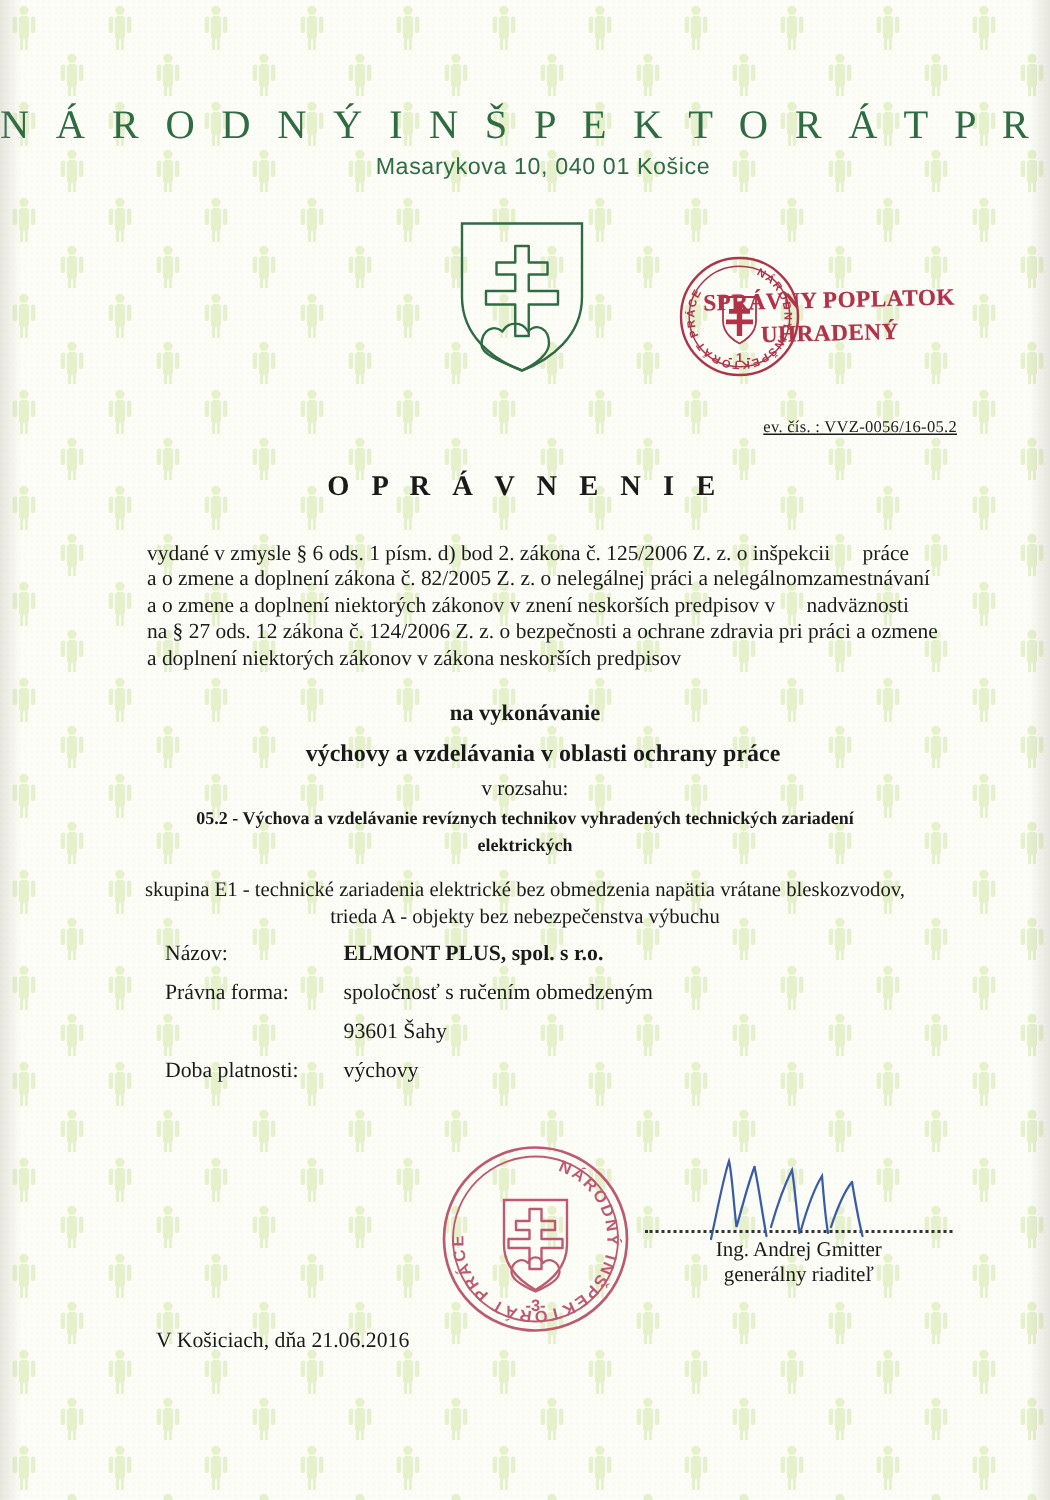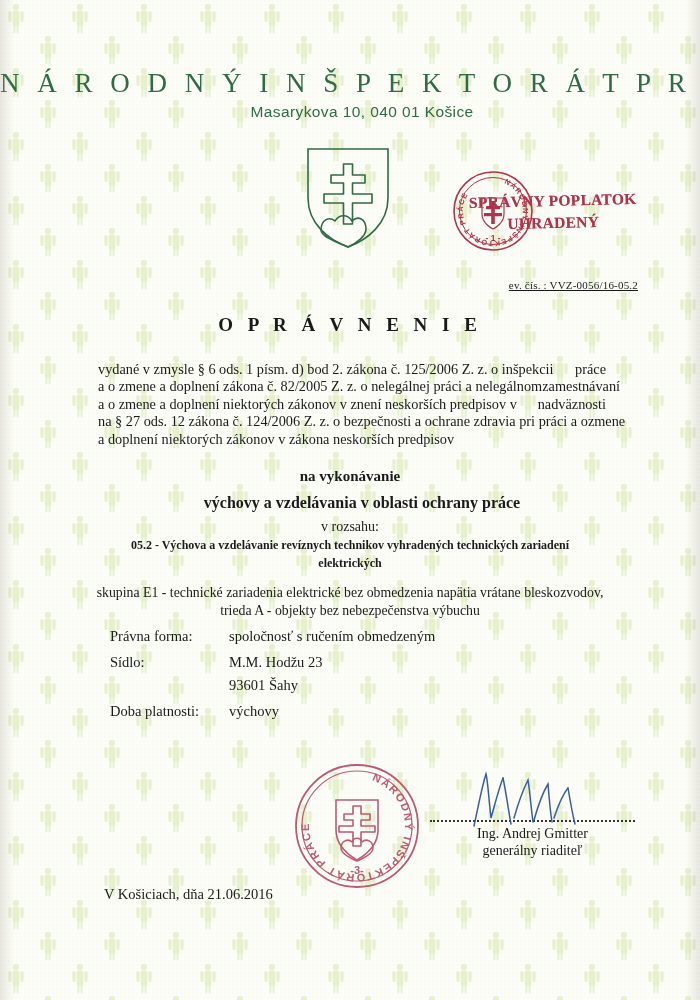--- a/index.html
+++ b/index.html
@@ -312,26 +312,26 @@
     <div>05.2 - Výchova a vzdelávanie revíznych technikov vyhradených technických zariadení</div>
     <div>elektrických</div>
   </div>
   <div id="scope-group" class="layer">
     <div>skupina E1 - technické zariadenia elektrické bez obmedzenia napätia vrátane bleskozvodov,</div>
     <div>trieda A - objekty bez nebezpečenstva výbuchu</div>
   </div>
 
   <div id="details" class="layer">
     <div class="row">
+      <div class="lbl">Názov:</div>
+      <div class="val bold">ELMONT PLUS, spol. s r.o.</div>
+    </div>
+    <div class="row">
       <div class="lbl">Právna forma:</div>
       <div class="val">spoločnosť s ručením obmedzeným</div>
-    </div>
-    <div class="row tight">
-      <div class="lbl">Sídlo:</div>
-      <div class="val">M.M. Hodžu 23</div>
     </div>
     <div class="sub">93601  Šahy</div>
     <div class="row">
       <div class="lbl">Doba platnosti:</div>
       <div class="val">výchovy</div>
     </div>
   </div>
 
   <svg id="round-seal" viewBox="0 0 128 128">
     <circle cx="64" cy="64" r="61" fill="none" stroke="#bd5a72" stroke-width="1.8"></circle>

